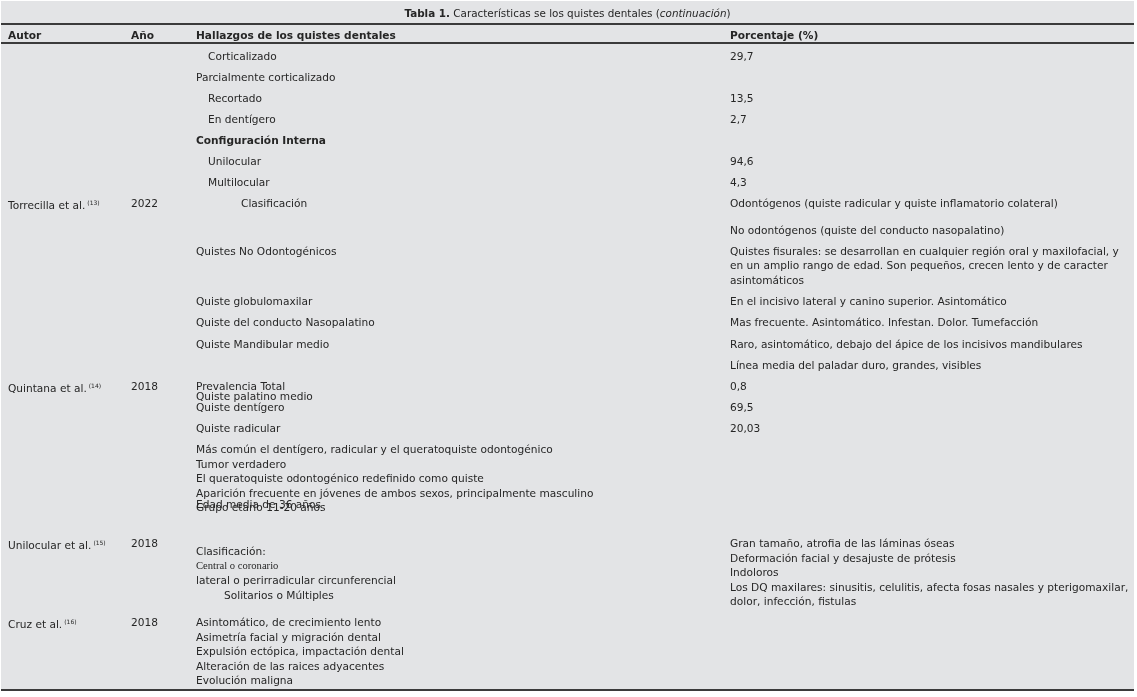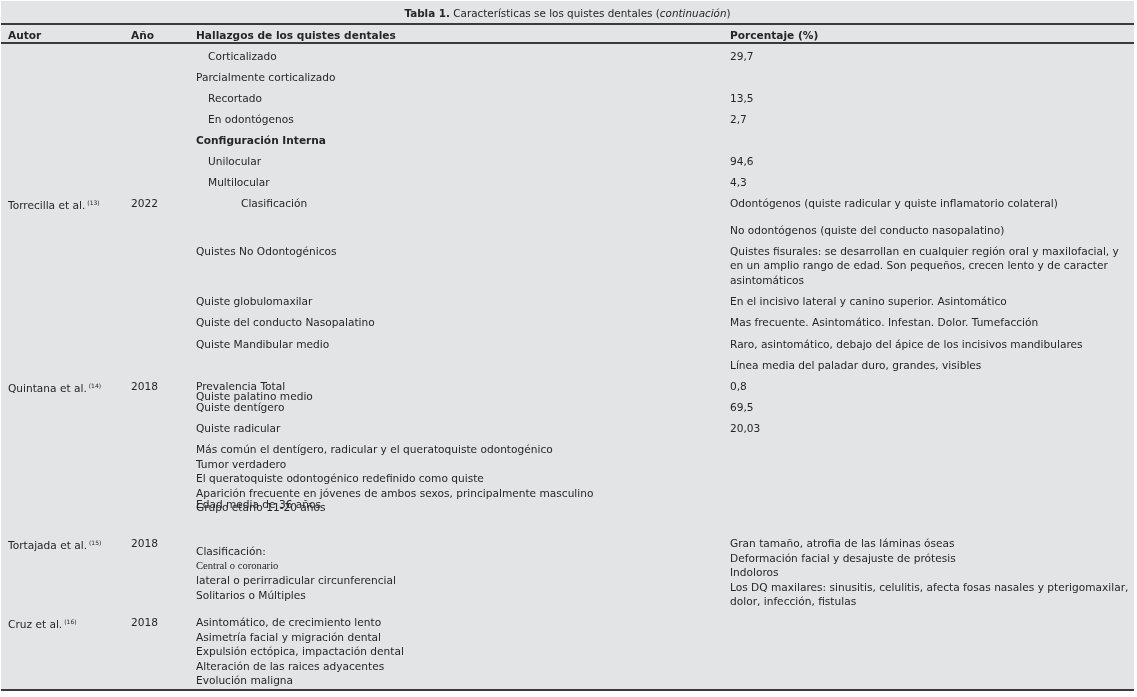--- a/index.html
+++ b/index.html
@@ -52,21 +52,21 @@
   <div class="rule head"></div>
 
   <div class="cell" style="left:207px; top:48px;">Corticalizado</div>
   <div class="cell col-pct" style="top:48px;">29,7</div>
 
   <div class="cell col-hall" style="top:69px;">Parcialmente corticalizado</div>
 
   <div class="cell" style="left:207px; top:90px;">Recortado</div>
   <div class="cell col-pct" style="top:90px;">13,5</div>
 
-  <div class="cell" style="left:207px; top:111px;">En odontógenos</div>
+  <div class="cell" style="left:207px; top:111px;">En dentígero</div>
   <div class="cell col-pct" style="top:111px;">2,7</div>
 
   <div class="cell col-hall bold" style="top:132px;">Configuración Interna</div>
 
   <div class="cell" style="left:207px; top:153px;">Unilocular</div>
   <div class="cell col-pct" style="top:153px;">94,6</div>
 
   <div class="cell" style="left:207px; top:174px;">Multilocular</div>
   <div class="cell col-pct" style="top:174px;">4,3</div>
 
@@ -103,26 +103,26 @@
   <div class="cell col-hall" style="top:420px;">Quiste radicular</div>
   <div class="cell col-pct" style="top:420px;">20,03</div>
 
   <div class="cell col-hall" style="top:441px;">Más común el dentígero, radicular y el queratoquiste odontogénico</div>
   <div class="cell col-hall" style="top:455.5px;">Tumor verdadero</div>
   <div class="cell col-hall" style="top:484.5px;">Aparición frecuente en jóvenes de ambos sexos, principalmente masculino</div>
   <div class="cell col-hall" style="top:470px;">El queratoquiste odontogénico redefinido como quiste</div>
   <div class="cell col-hall" style="top:499px;">Grupo etario 11-20 años</div>
   <div class="cell col-hall" style="top:496px;">Edad media de 36 años</div>
 
-  <div class="cell col-autor" style="top:535px;"><span>Tortajada et al.</span><sup>(15)</sup></div>
+  <div class="cell col-autor" style="top:535px;"><span>Unilocular et al.</span><sup>(15)</sup></div>
   <div class="cell col-anio" style="top:535px;">2018</div>
   <div class="cell col-hall" style="top:543px;">Clasificación:</div>
   <div class="cell col-hall" style="top:557.5px;font-family:Liberation Serif, serif;">Central o coronario</div>
   <div class="cell col-hall" style="top:572px;">lateral o perirradicular circunferencial</div>
-  <div class="cell col-hall" style="top:586.5px;">Solitarios o Múltiples</div>
+  <div class="cell col-hall" style="top:586.5px;margin-left:28px;">Solitarios o Múltiples</div>
 
   <div class="cell col-pct" style="top:535px;">Gran tamaño, atrofia de las láminas óseas</div>
   <div class="cell col-pct" style="top:549.5px;">Deformación facial y desajuste de prótesis</div>
   <div class="cell col-pct" style="top:564px;">Indoloros</div>
   <div class="cell col-pct" style="top:578.5px;">Los DQ maxilares: sinusitis, celulitis, afecta fosas nasales y pterigomaxilar,</div>
   <div class="cell col-pct" style="top:593px;">dolor, infección, fistulas</div>
 
   <div class="cell col-autor" style="top:614px;"><span>Cruz et al.</span><sup>(16)</sup></div>
   <div class="cell col-anio" style="top:614px;">2018</div>
   <div class="cell col-hall" style="top:614px;">Asintomático, de crecimiento lento</div>

